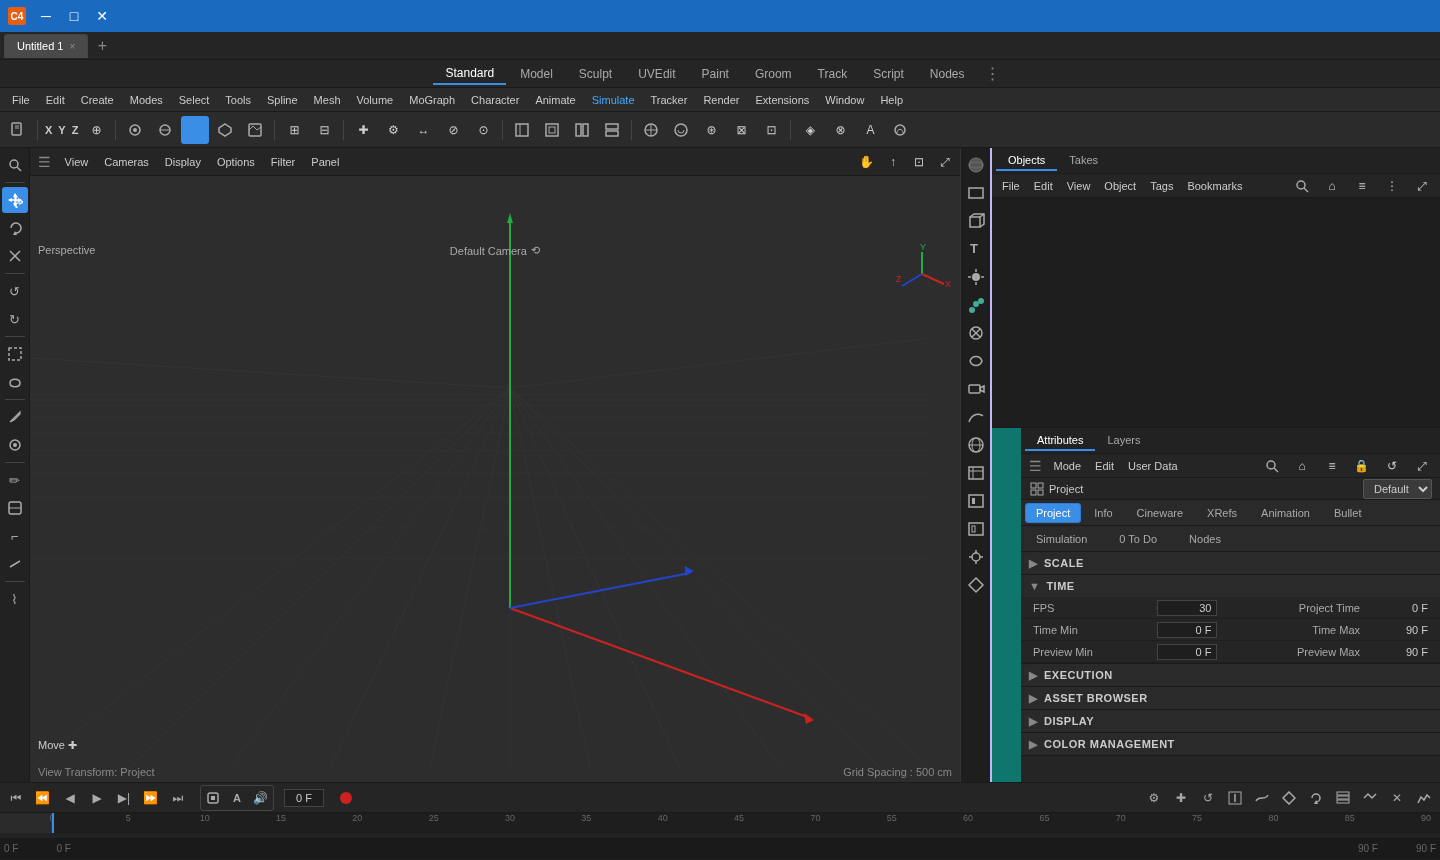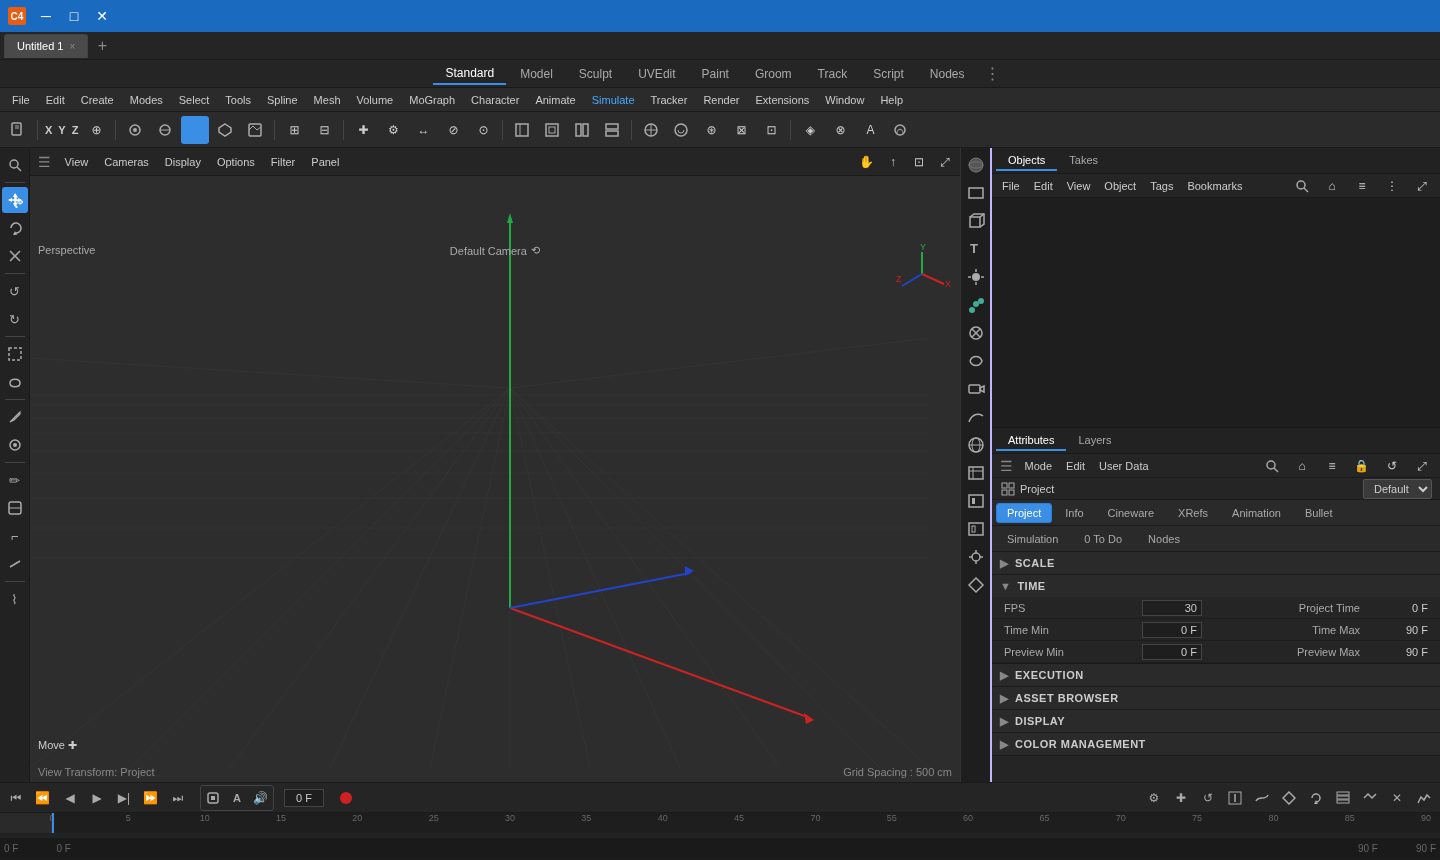--- a/index.html
+++ b/index.html
@@ -244,20 +244,21 @@
       color: #aaa;
       font-size: 13px;
     }
 
     
     #attributes-panel {
       flex: 1;
       display: flex;
       flex-direction: column;
       overflow: hidden;
+      margin-left: 29px;
     }
     .attr-tabs {
       height: 26px;
       background: #222;
       display: flex;
       align-items: center;
       padding: 0 4px;
       border-bottom: 1px solid #1a1a1a;
     }
     .attr-tab {
@@ -294,21 +295,21 @@
       border: 1px solid transparent;
       border-radius: 3px;
     }
     .attr-sub-tab.active { background: #3a8ee6; color: white; border-color: #2a7fd6; }
     .attr-sub-tabs2 {
       height: 26px;
       background: #2a2a2a;
       display: flex;
       align-items: center;
       padding: 0 4px;
-      gap: 4px;
+      gap: 10px;
       border-bottom: 1px solid #1a1a1a;
     }
     .attr-dropdown { height: 20px; background: #3a3a3a; border: 1px solid #555; color: #ccc; font-size: 11px; padding: 0 6px; cursor: pointer; border-radius: 2px; margin-left: auto; }
 
     
     #attr-content {
       flex: 1;
       overflow-y: auto;
       background: #252525;
     }

